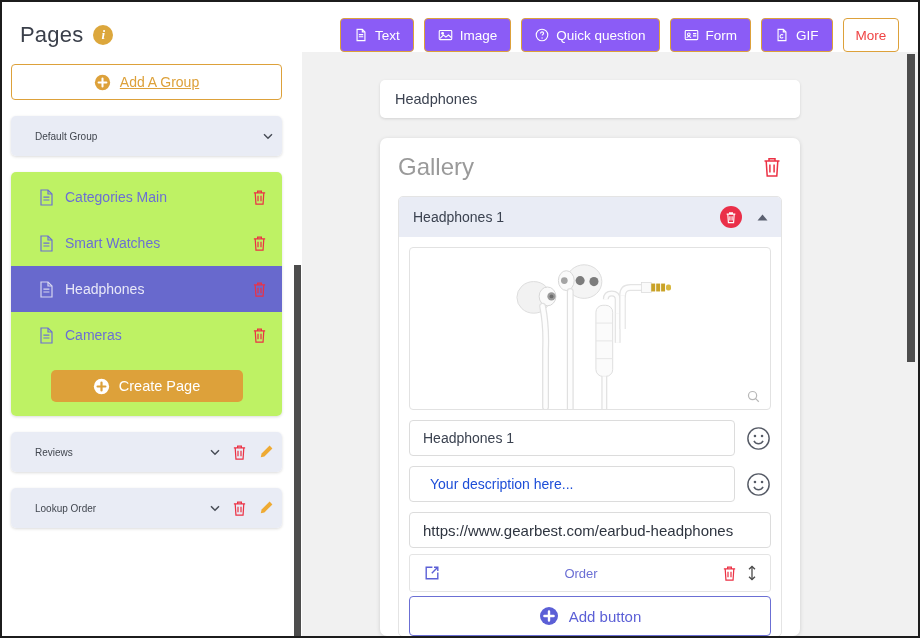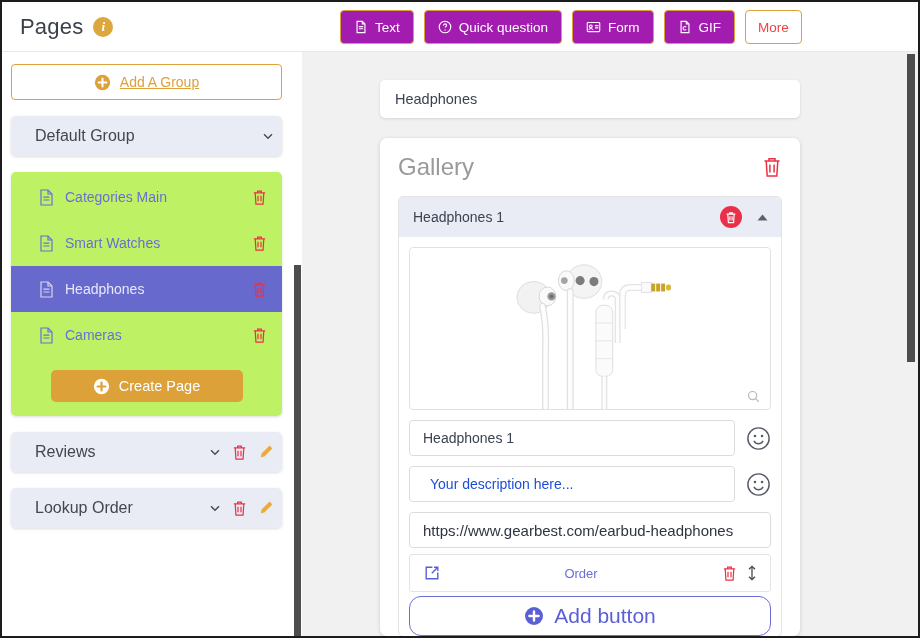--- a/index.html
+++ b/index.html
@@ -12,21 +12,21 @@
   #app {
     position: relative;
     width: 920px; height: 638px;
     border: 2px solid #1c1c1c;
     background: #ffffff;
     overflow: hidden;
   }
 
   
   .topbar {
-    position: absolute; left: 0; top: 0; width: 916px; height: 50px;
+    position: absolute; left: 0; top: 8px; width: 916px; height: 50px;
     background: #ffffff;
     display: flex; align-items: center;
     border-bottom: 1px solid #e9e9e9;
   }
   .brand {
     display: flex; align-items: center; gap: 10px;
     margin-left: 18px;
   }
   .brand-title {
     font-size: 22px; color: #3a3f4a; font-weight: 400; letter-spacing: .2px;
@@ -37,21 +37,21 @@
     font-size: 13px; font-weight: 700; font-style: italic;
     display: flex; align-items: center; justify-content: center;
     font-family: "Liberation Serif", serif;
   }
   .tools {
     position: absolute; left: 338px; top: 8px;
     display: flex; align-items: center; gap: 10px;
   }
   .tool-btn {
     height: 34px; padding: 4px 13px;
-    background: #a21caf; color: #ffffff;
+    background: #8b5cf6; color: #ffffff;
     border: 1px solid #dda13a; border-radius: 4px;
     font-size: 13.5px;
     display: flex; align-items: center; gap: 7px;
     white-space: nowrap; cursor: pointer;
   }
   .tool-btn.ghost {
     background: #ffffff; color: #ef4444; border: 1px solid #dda13a;
     padding: 0 12px;
   }
   .tool-btn svg { display: block; }
@@ -74,21 +74,21 @@
     margin: 16px 20px 0 9px;
     border-radius: 5px;
     background: #ffffff;
     box-shadow: 0 1px 3px rgba(0,0,0,.14);
     overflow: hidden;
   }
   .grp-head {
     height: 40px; background: #e9ecf5;
     display: flex; align-items: center;
     padding: 0 8px 0 24px;
-    font-size: 16px; color: #41464f;
+    font-size: 10px; color: #41464f;
     cursor: pointer;
   }
   .grp-head .gname { flex: 1; }
   .grp-head .acts { display: flex; align-items: center; gap: 11px; }
   .chev { width: 12px; height: 12px; color: #4a4f58; }
   .grp-body { background: #bef264; padding: 2px 0 14px 0; }
   .page-row {
     height: 46px; display: flex; align-items: center;
     padding: 0 15px 0 28px; cursor: pointer;
   }
@@ -189,23 +189,23 @@
   .order-row {
     margin-top: 6px; height: 38px; border: 1px solid #e4e4e4; border-radius: 3px;
     display: flex; align-items: center; padding: 0 12px 0 14px;
   }
   .ext-ic { width: 16px; height: 16px; color: #5b5fd6; cursor: pointer; }
   .order-label { flex: 1; text-align: center; font-size: 13px; color: #6b6fd4; }
   .order-acts { display: flex; align-items: center; gap: 9px; }
   .updown { width: 12px; height: 16px; color: #4b4b4b; cursor: pointer; }
   .add-button {
     margin: 4px 0 0 0; height: 40px;
-    border: 1px solid #6b6fd4; border-radius: 12px; background: #ffffff;
+    border: 1px solid #6b6fd4; border-radius: 4px; background: #ffffff;
     display: flex; align-items: center; justify-content: center; gap: 10px;
-    color: #5b5fd6; font-size: 21px; cursor: pointer;
+    color: #5b5fd6; font-size: 15px; cursor: pointer;
   }
   .plus-circle-purple { width: 20px; height: 20px; }
 
   
   .right-thumb {
     position: absolute; left: 905px; top: 52px; width: 8px; height: 308px;
     background: #4d4d4d;
   }
   .right-track-bg {
     position: absolute; left: 900px; top: 50px; width: 16px; height: 584px;
@@ -227,20 +227,28 @@
 
       <div class="tool-btn">
         <svg viewBox="0 0 16 16" width="14" height="14" fill="none" stroke="currentColor" stroke-width="1.3">
           <path d="M3.5 1.5h6l3 3v10h-9z"></path>
             <path d="M9.5 1.5v3h3"></path>
             <path d="M5.5 7.5h5M5.5 10h5"></path>
         </svg>
         <span>Text</span>
       </div>
 
+      <div class="tool-btn">
+        <svg viewBox="0 0 18 16" width="15" height="14" fill="none" stroke="currentColor" stroke-width="1.3">
+          <rect x="1.5" y="2.5" width="15" height="11" rx="1"></rect>
+            <circle cx="5.5" cy="6" r="1.1" fill="currentColor"></circle>
+            <path d="M2.5 12l4-4 3 2.5 3-2.5 3.5 3"></path>
+        </svg>
+        <span>Image</span>
+      </div>
 
       <div class="tool-btn">
         <svg viewBox="0 0 16 16" width="14" height="14" fill="none" stroke="currentColor" stroke-width="1.3">
           <circle cx="8" cy="8" r="6.6"></circle>
             <path d="M6.3 6.2c0-1 .8-1.7 1.8-1.7s1.7.7 1.7 1.6c0 1.3-1.6 1.3-1.6 2.6"></path>
             <circle cx="8.1" cy="11.4" r=".75" fill="currentColor" stroke="none"></circle>
         </svg>
         <span>Quick question</span>
       </div>
 

